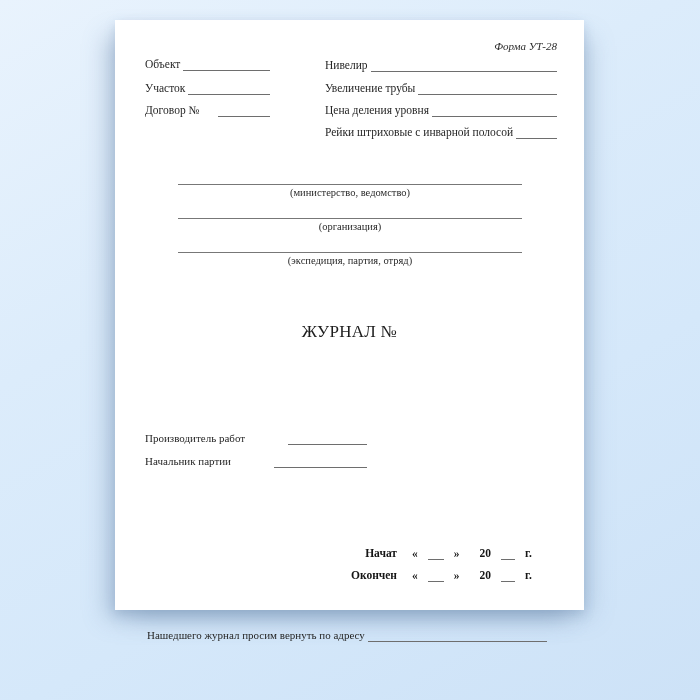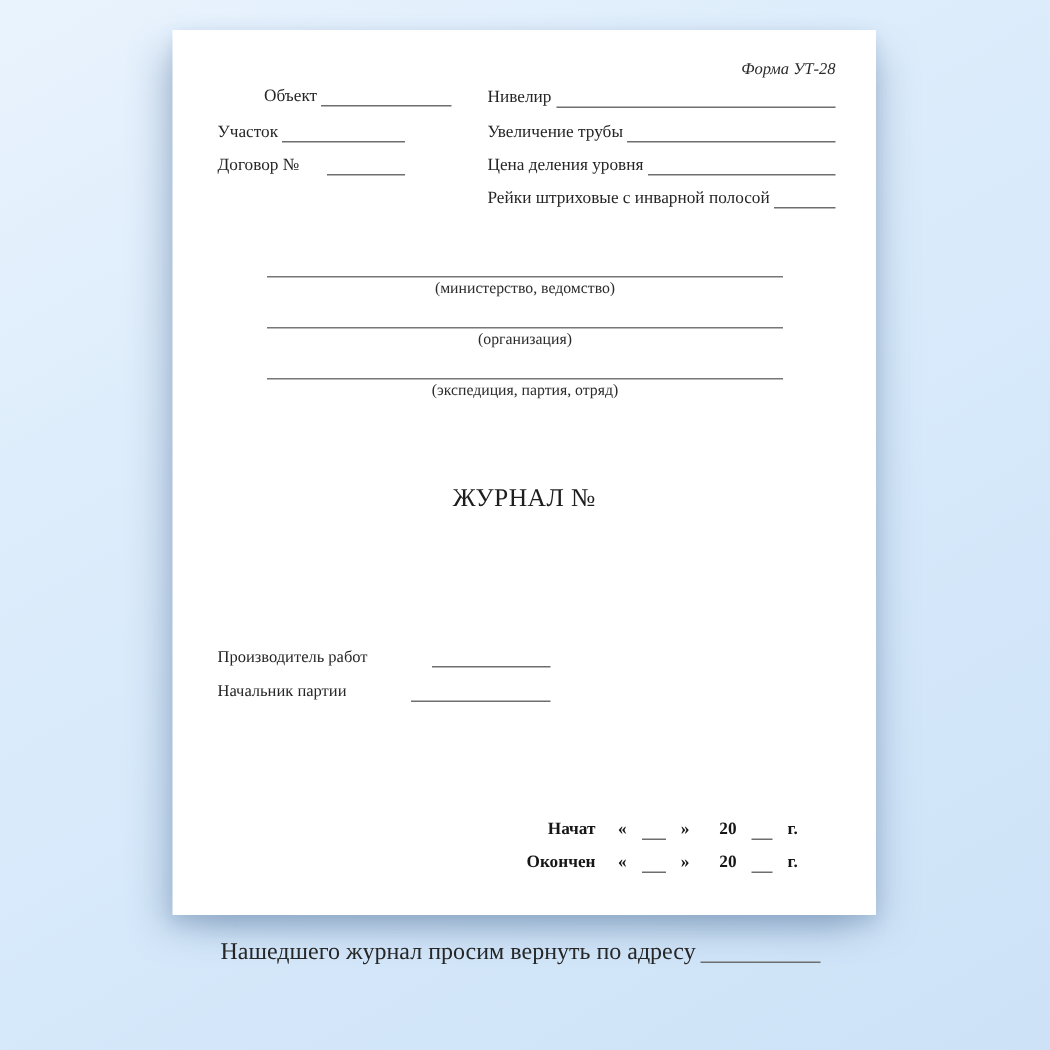--- a/index.html
+++ b/index.html
@@ -42,32 +42,32 @@
     text-align:center;font-weight:normal;font-size:17px;
     line-height:22px;letter-spacing:.3px;color:#1d1d1d;
   }
   .sig .field{left:30px;width:222px;font-size:11px;gap:40px;}
   .date-row{
     position:absolute;left:230px;width:186px;
     display:flex;align-items:flex-end;
     font-weight:bold;font-size:11.5px;line-height:14px;color:#161616;gap:10px;
   }
   .date-row .dlbl{flex:0 0 52px;text-align:right;padding-right:5px;white-space:nowrap;}
-  .footer-row{left:32px;width:400px;font-size:16px;}
+  .footer-row{left:32px;width:400px;font-size:11px;}
 </style>
 </head>
 <body>
 
 <div class="stage">
   <div class="page">
 
     <div class="form-code">Форма УТ-28</div>
 
     <div class="col-left">
-      <div class="field" style="top:36px;height:15px;margin-left:31px;">
+      <div class="field" style="top:36px;height:15px;">
         <span class="lbl">Объект</span>
         <span class="blank"></span>
       </div>
       <div class="field" style="top:60px;height:15px;">
         <span class="lbl">Участок</span>
         <span class="blank"></span>
       </div>
       <div class="field" style="top:82px;height:15px;gap:16px;">
         <span class="lbl">Договор №</span>
         <span class="blank"></span>

